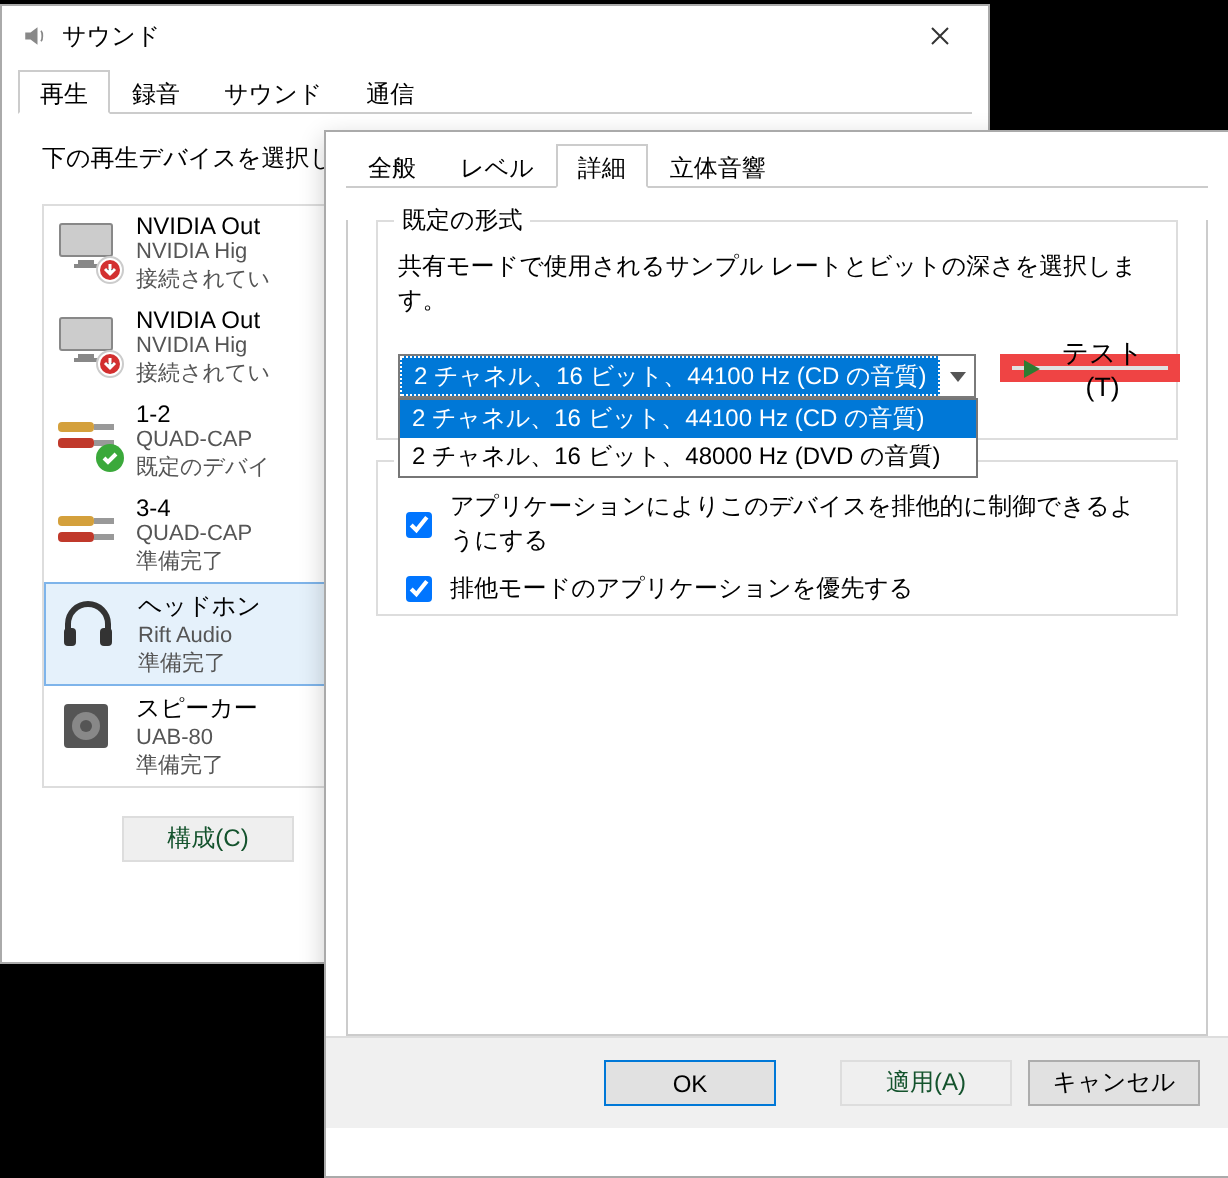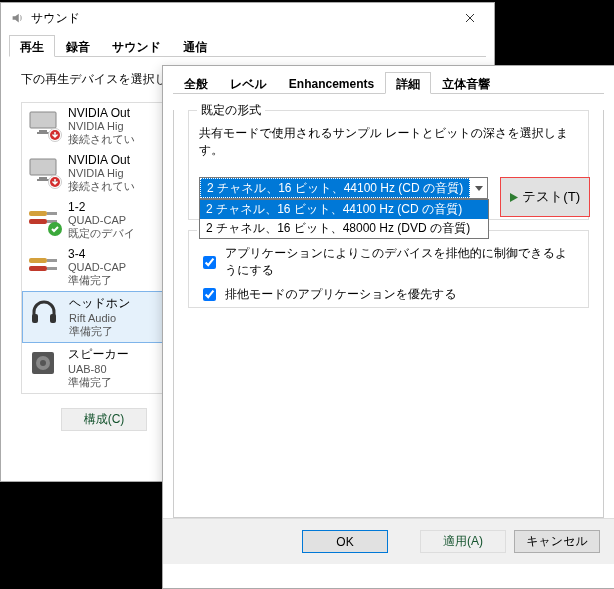--- a/index.html
+++ b/index.html
@@ -37,21 +37,20 @@
     position: relative;
   }
   .tab {
     padding: 2px 10px;
     border: 1px solid transparent;
     border-bottom: none;
     cursor: pointer;
     height: 22px;
     line-height: 18px;
     position: relative;
-    font-weight: bold;
   }
   .tab.active {
     border-color: #ccc;
     background: #fff;
     border-bottom: 1px solid #fff;
     margin-bottom: -1px;
     z-index: 1;
   }
   .body-area { padding: 10px 12px; background:#fff; }
   .instruction { margin: 4px 0 14px 0; }
@@ -84,21 +83,21 @@
     width: 290px; height:22px; border:1px solid #7a7a7a; background:#fff;
     display:flex; align-items:center; position:relative; cursor:pointer;
   }
   .combo .combo-text { flex:1; padding:0 6px; background:#0078d7; color:#fff; border:1px dotted #fff; height:20px; line-height:18px; overflow:hidden; white-space:nowrap;}
   .combo .combo-arrow { width:17px; height:20px; display:flex; align-items:center; justify-content:center;}
   .combo-list {
     position:absolute; left:-1px; top:21px; width:290px; background:#fff; border:1px solid #767676; z-index:5;
   }
   .combo-item { padding:1px 6px; white-space:nowrap; overflow:hidden;}
   .combo-item.hl { background:#0078d7; color:#fff;}
-  .test-btn { height:40px; min-width:90px; border:1px solid #ef4444; background:#e1e1e1; cursor:pointer; display:inline-flex; align-items:center; justify-content:center; gap:4px;}
+  .test-btn { height:14px; min-width:90px; border:6px solid #ef4444; background:#e1e1e1; cursor:pointer; display:inline-flex; align-items:center; justify-content:center; gap:4px;}
   .check-row { display:flex; align-items:center; gap:6px; margin:6px 0; }
   .check-row input { width:13px; height:13px; }
   .sound-window { left:0; top:2px; width:495px; height:480px; }
   #prop-win { left:162px; top:65px; width:453px; height:524px; }
   .sound-bottom { display:flex; justify-content:space-between; padding:14px 16px;}
   .badge { position:absolute; width:14px; height:14px; border-radius:50%; background:#fff; bottom:-2px; right:-2px; display:flex; align-items:center;justify-content:center; border:1px solid #ccc;}
   .badge.green { background:#3ba93b; border:none;}
   .badge.red svg { display:block;}
 </style>
 </head>
@@ -238,21 +237,20 @@
       </div>
     </div>
   </div>
 </div>
 
 <div class="window" id="prop-win">
   <div class="tabs-outer" style="padding:6px 10px 0 10px;">
     <div class="tabs">
       <div class="tab">全般</div>
       <div class="tab">レベル</div>
-      <div class="tab">Enhancements</div>
       <div class="tab active">詳細</div>
       <div class="tab">立体音響</div>
     </div>
     <div style="border:1px solid #ccc; border-top:none; height:408px; position:relative;">
       <div class="groupbox" style="margin-top:16px; height:110px;">
         <div class="legend">既定の形式</div>
         <div style="margin:6px 0 18px 0;">共有モードで使用されるサンプル レートとビットの深さを選択します。</div>
         <div style="display:flex; gap:12px; align-items:flex-start;">
           <div class="combo">
             <div class="combo-text">2 チャネル、16 ビット、44100 Hz (CD の音質)</div>

